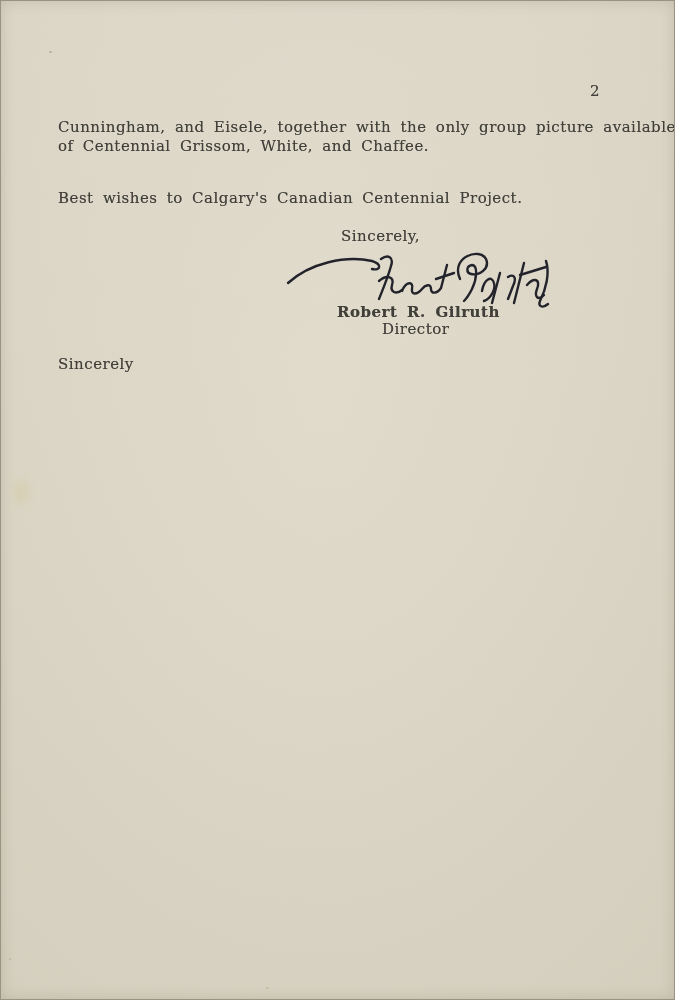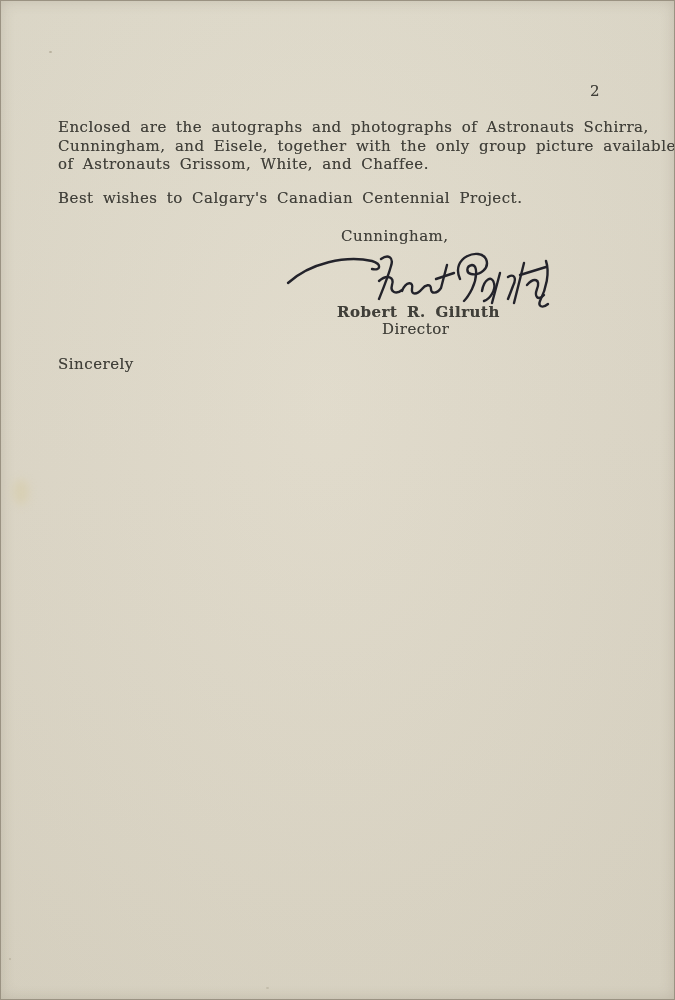--- a/index.html
+++ b/index.html
@@ -67,28 +67,27 @@
   }
 </style>
 </head>
 <body>
 
 <div class="scan-page">
 
   <div class="typed page-number">2</div>
 
   <div class="typed para-1">
-    <div>Enclosed are the autographs and photographs of Astronauts Schirra,</div>
     <div>Cunningham, and Eisele, together with the only group picture available</div>
-    <div>of Astronauts Grissom, White, and Chaffee.</div>
+    <div>of Centennial Grissom, White, and Chaffee.</div>
   </div>
 
   <div class="typed para-2">Best wishes to Calgary's Canadian Centennial Project.</div>
 
-  <div class="typed closing">Cunningham,</div>
+  <div class="typed closing">Sincerely,</div>
 
   <div class="signature-wrap">
     <svg viewBox="0 0 272 68">
       <g fill="none" stroke="#23232b" stroke-width="2.4" stroke-linecap="round" stroke-linejoin="round">
         <path d="M4,34 C26,14 62,6 88,12 C98,15 97,22 88,20"></path>
         <path d="M97,10 C104,5 110,8 107,17 C104,28 99,40 95,50"></path>
         <path d="M95,32 C103,25 111,28 108,36 C106,43 112,46 118,41"></path>
         <path d="M118,42 C122,32 130,32 128,40 C127,46 133,46 138,40 C141,36 147,34 147,40 C147,45 153,45 157,39 L163,16"></path>
         <path d="M152,30 L170,24"></path>
         <path d="M176,30 C166,8 196,-2 202,10 C206,19 196,27 187,25 C182,24 182,17 188,16 C194,16 193,30 188,40 C185,46 182,50 180,52"></path>

